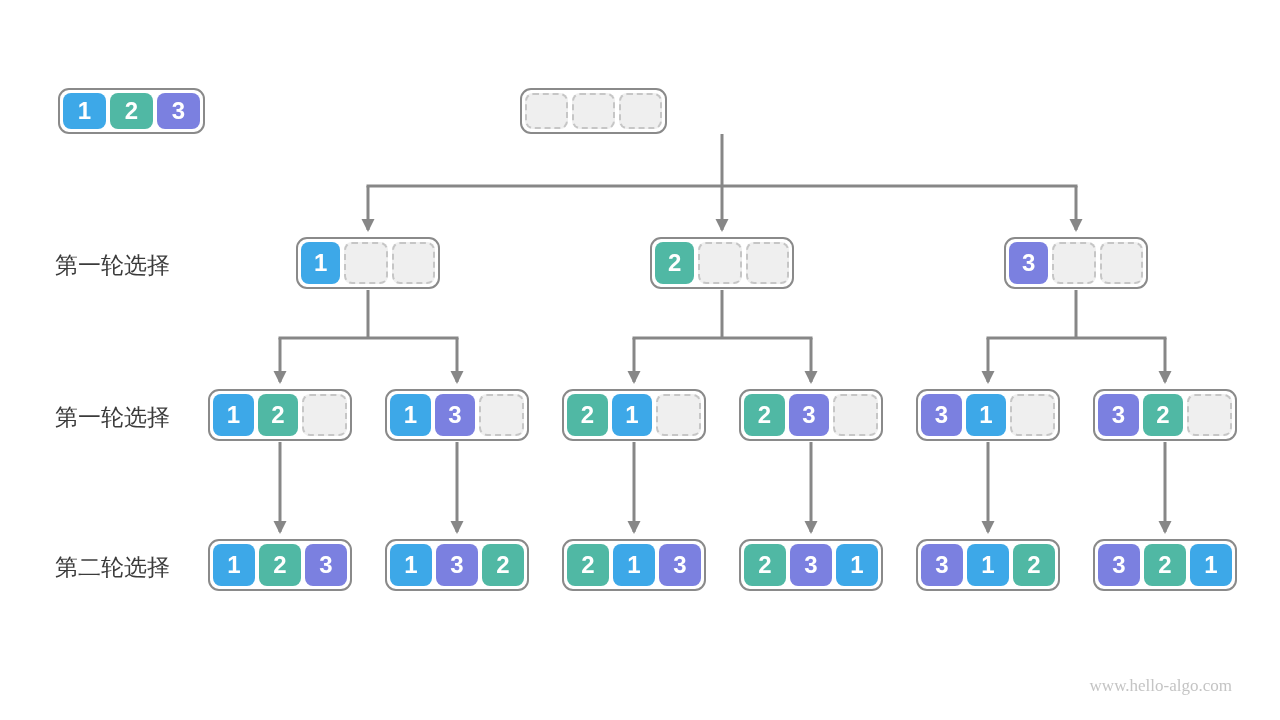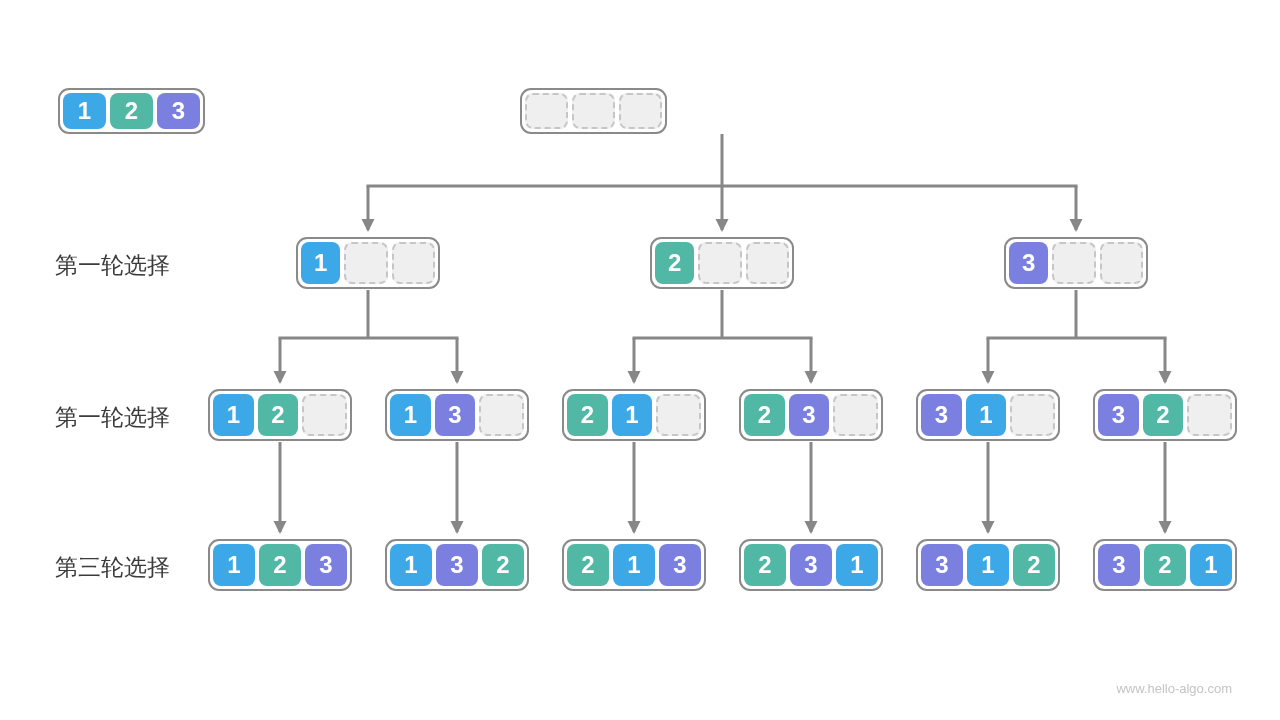--- a/index.html
+++ b/index.html
@@ -32,22 +32,22 @@
   }
   .cell.empty{
     background:#efefef;border:2px dashed #c6c6c6;color:transparent;
   }
   .row-label{
     position:absolute;left:55px;z-index:2;font-size:23px;color:#3b3b3b;
     font-weight:500;
   }
   .watermark{
     position:absolute;right:48px;bottom:24px;z-index:2;
-    font-family:Liberation Sans, sans-serif;
-    font-size:13px;color:#c4c4c4;
+    font-family:Liberation Serif, serif;
+    font-size:17px;color:#c4c4c4;
   }
 </style>
 </head>
 <body>
 
 <svg id="arrow-layer" width="1280" height="720">
     <defs>
       <marker id="ah" viewBox="0 0 10 10" refX="8.5" refY="5" markerWidth="4.4" markerHeight="4.4" orient="auto-start-reverse">
         <path d="M0,0 L10,5 L0,10 Z" fill="#878787"></path>
       </marker>
@@ -92,21 +92,21 @@
   <span class="equals">=</span>
   <div class="node hdr">
       <div class="cell empty"></div>
       <div class="cell empty"></div>
       <div class="cell empty"></div>
     </div>
 </div>
 
 <div class="row-label" style="top:250px;">第一轮选择</div>
 <div class="row-label" style="top:402px;">第一轮选择</div>
-<div class="row-label" style="top:552px;">第三轮选择</div>
+<div class="row-label" style="top:552px;">第二轮选择</div>
 
 <div id="nodes-root">
     <div class="node lvl" style="left: 296px; top: 237px;">
       <div class="cell" style="background: rgb(61, 168, 232);">1</div>
       <div class="cell empty"></div>
       <div class="cell empty"></div>
     </div>
     <div class="node lvl" style="left: 650px; top: 237px;">
       <div class="cell" style="background: rgb(80, 184, 164);">2</div>
       <div class="cell empty"></div>

